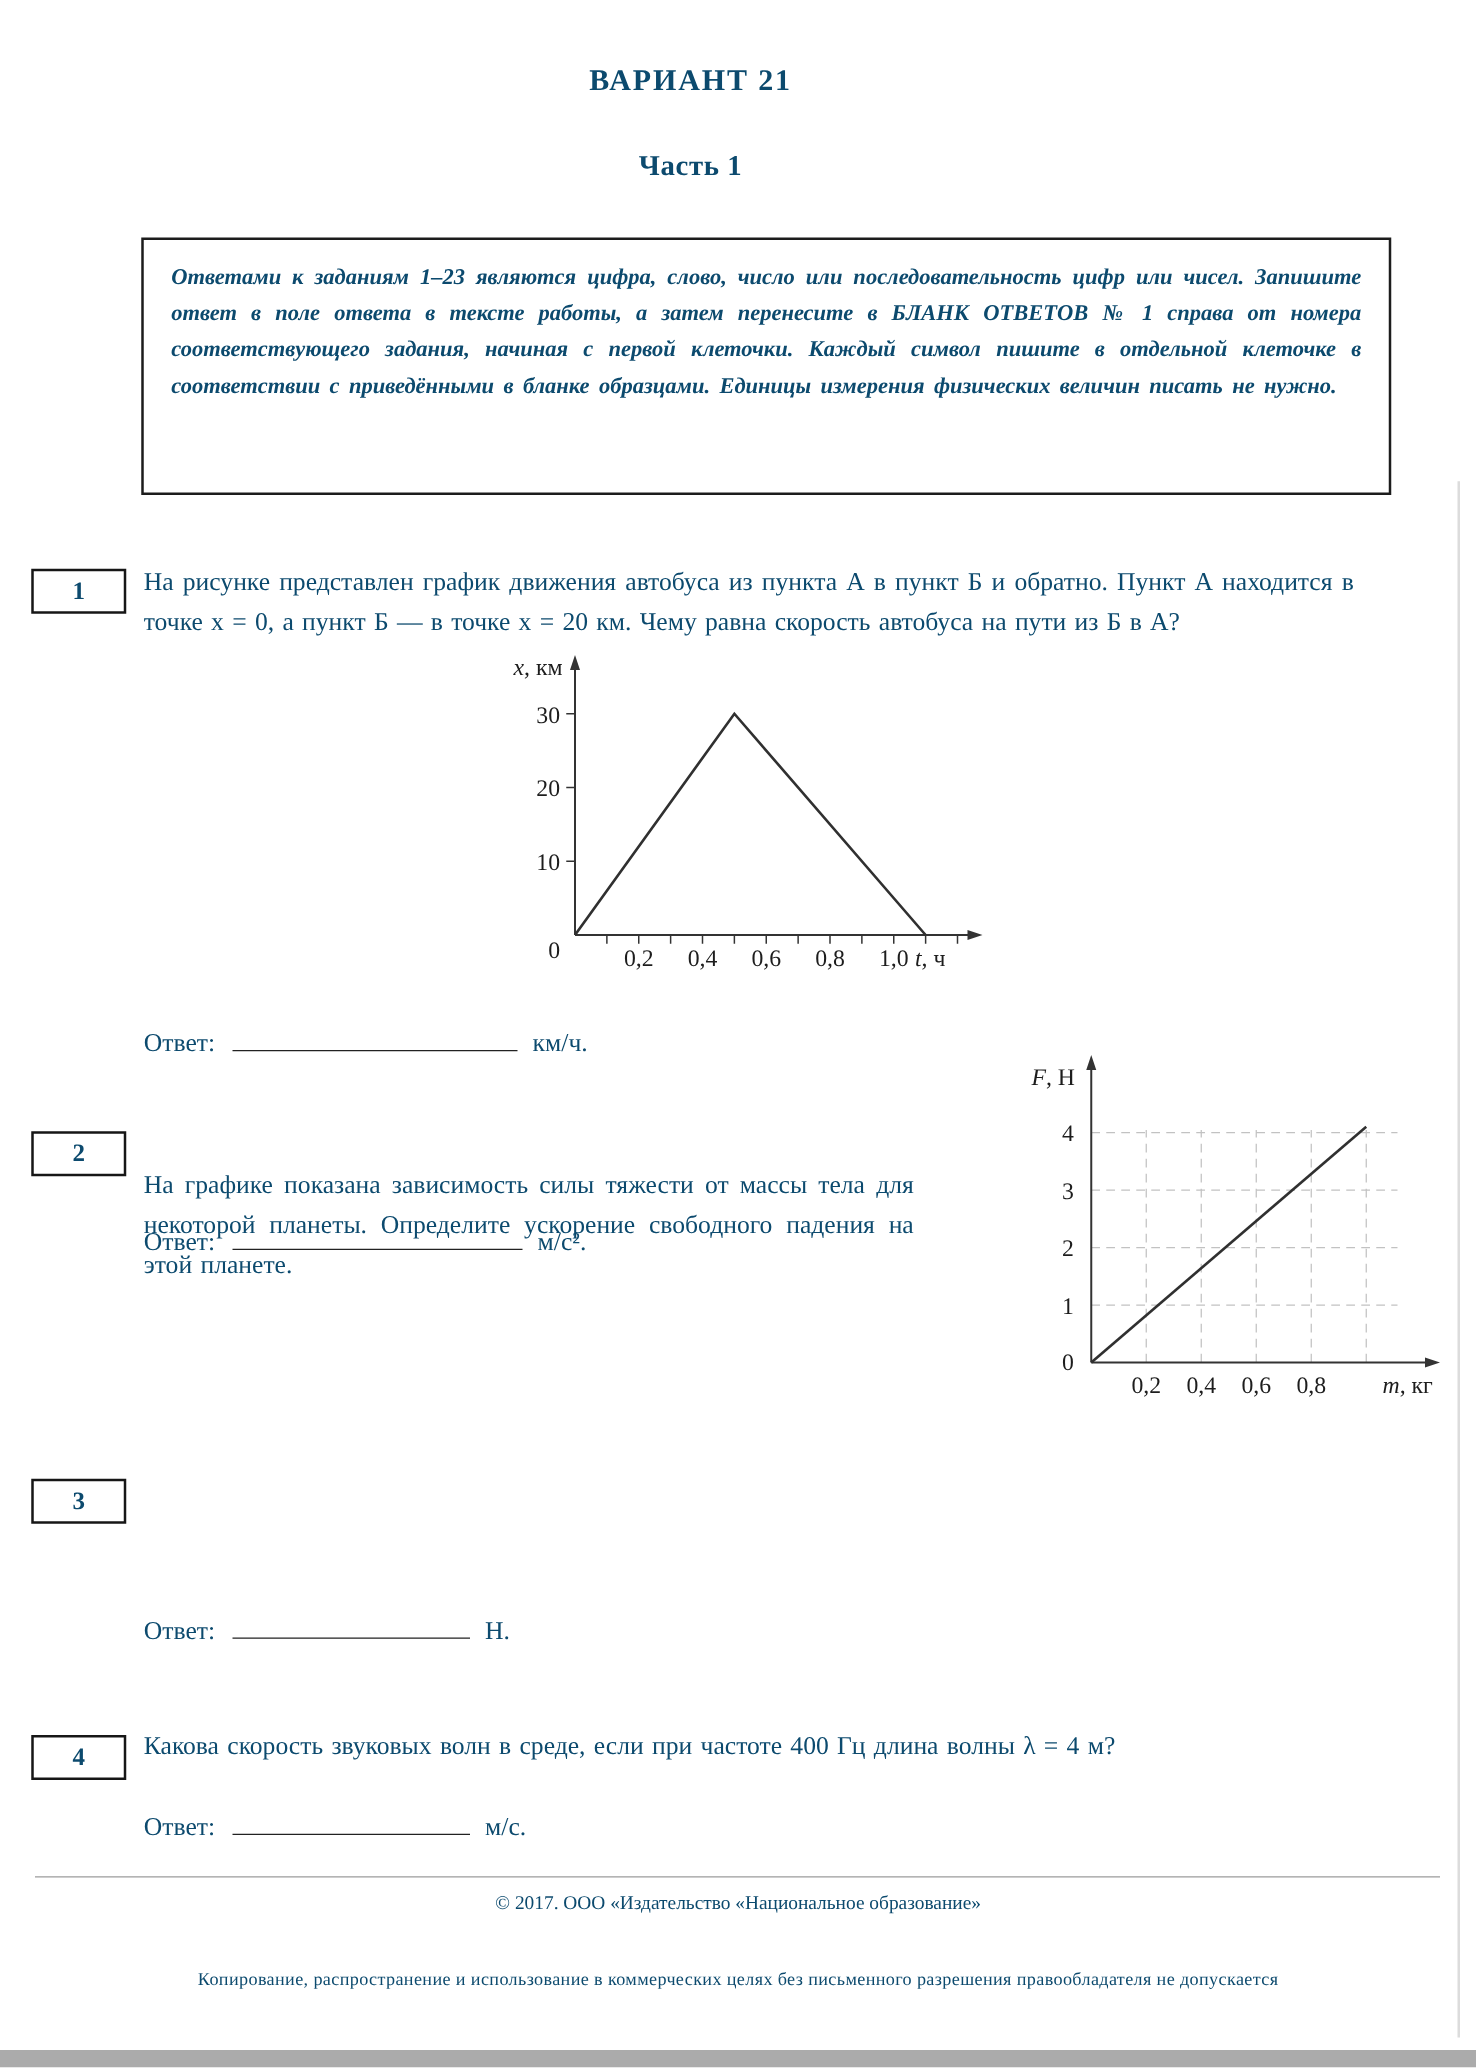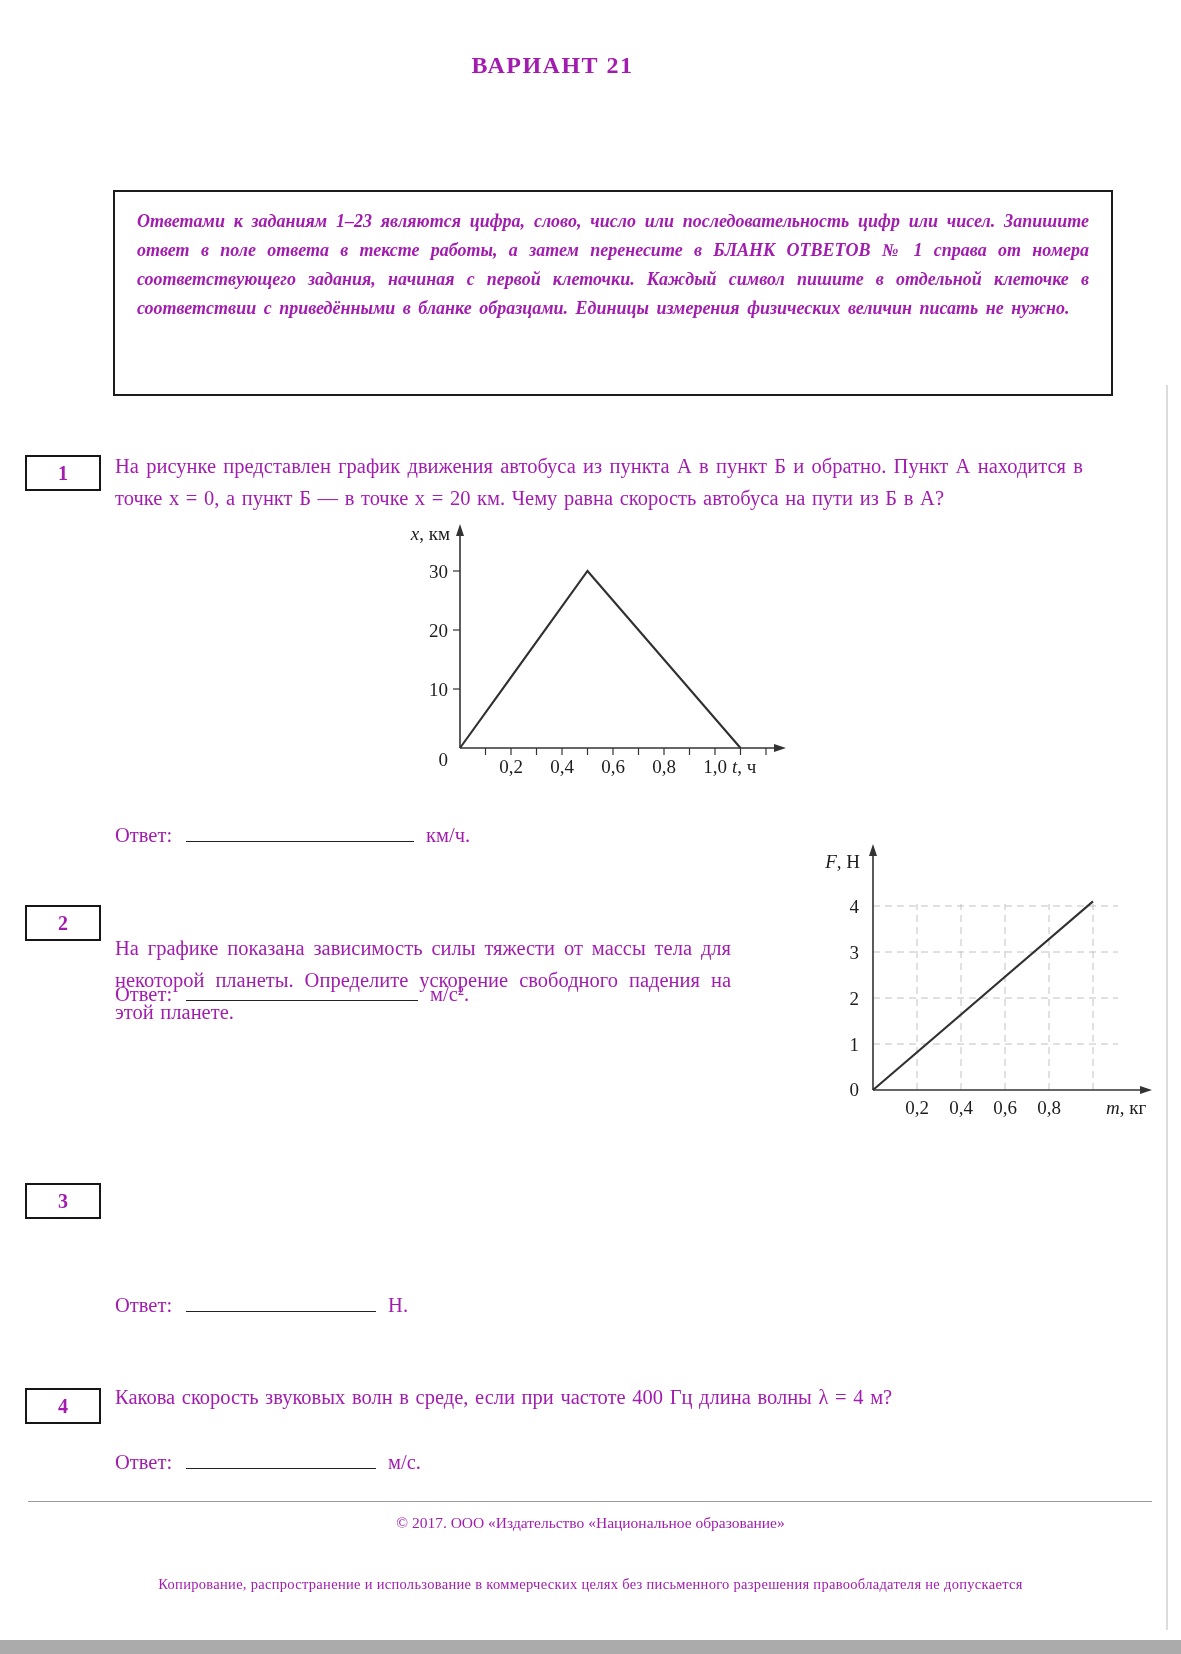--- a/index.html
+++ b/index.html
@@ -1,17 +1,17 @@
 <!DOCTYPE html>
 <html><head>
 <meta charset="utf-8">
 <style>
   html,body{margin:0;padding:0;background:#e8e8e8;}
   .page{position:relative;width:1181px;height:1654px;background:#ffffff;margin:0 auto;
-        font-family:"Liberation Serif",serif;color:#a21caf;overflow:hidden;}
+        font-family:"Liberation Serif",serif;color:#0c4a6e;overflow:hidden;}
   .center{position:absolute;left:0;width:1105px;text-align:center;}
   .doc-title{top:52px;font-size:24px;font-weight:bold;letter-spacing:1.5px;}
   .part-title{top:120px;font-size:23px;font-weight:bold;letter-spacing:0.5px;}
   .instruction-box{position:absolute;left:113px;top:190px;width:1000px;height:206px;
         border:2px solid #1c1c1c;box-sizing:border-box;padding:15px 22px 16px 22px;
         font-size:18px;line-height:29px;font-style:italic;font-weight:bold;
         text-align:justify;word-spacing:3px;}
   .qnum{position:absolute;left:25px;width:76px;height:36px;border:2px solid #161616;
         box-sizing:border-box;text-align:center;font-size:20px;font-weight:bold;
         line-height:32px;background:#fff;}
@@ -28,20 +28,21 @@
   .edge-line{position:absolute;left:1166px;top:385px;width:2px;height:1245px;background:#dcdcdc;}
   .chart{position:absolute;}
   .chart text{font-family:"Liberation Serif",serif;font-size:19px;fill:#1d1d1d;}
 </style>
 </head>
 <body>
 
 <div class="page">
 
   <div class="center doc-title">ВАРИАНТ 21</div>
+  <div class="center part-title">Часть 1</div>
 
   <div class="instruction-box">
     <span>Ответами к заданиям 1–23 являются цифра, слово, число или последовательность цифр или чисел. Запишите ответ в поле ответа в тексте работы, а затем перенесите в БЛАНК ОТВЕТОВ № 1 справа от номера соответствующего задания, начиная с первой клеточки. Каждый символ пишите в отдельной клеточке в соответствии с приведёнными в бланке образцами. Единицы измерения физических величин писать не нужно.</span>
   </div>
 
   <div class="qnum" style="top:455px;">
     <span>1</span>
   </div>
   <div class="qtext" style="top:450px;width:968px;">На рисунке представлен график движения автобуса из пункта А в пункт Б и обратно. Пункт А находится в точке x = 0, а пункт Б — в точке x = 20 км. Чему равна скорость автобуса на пути из Б в А?</div>
 

